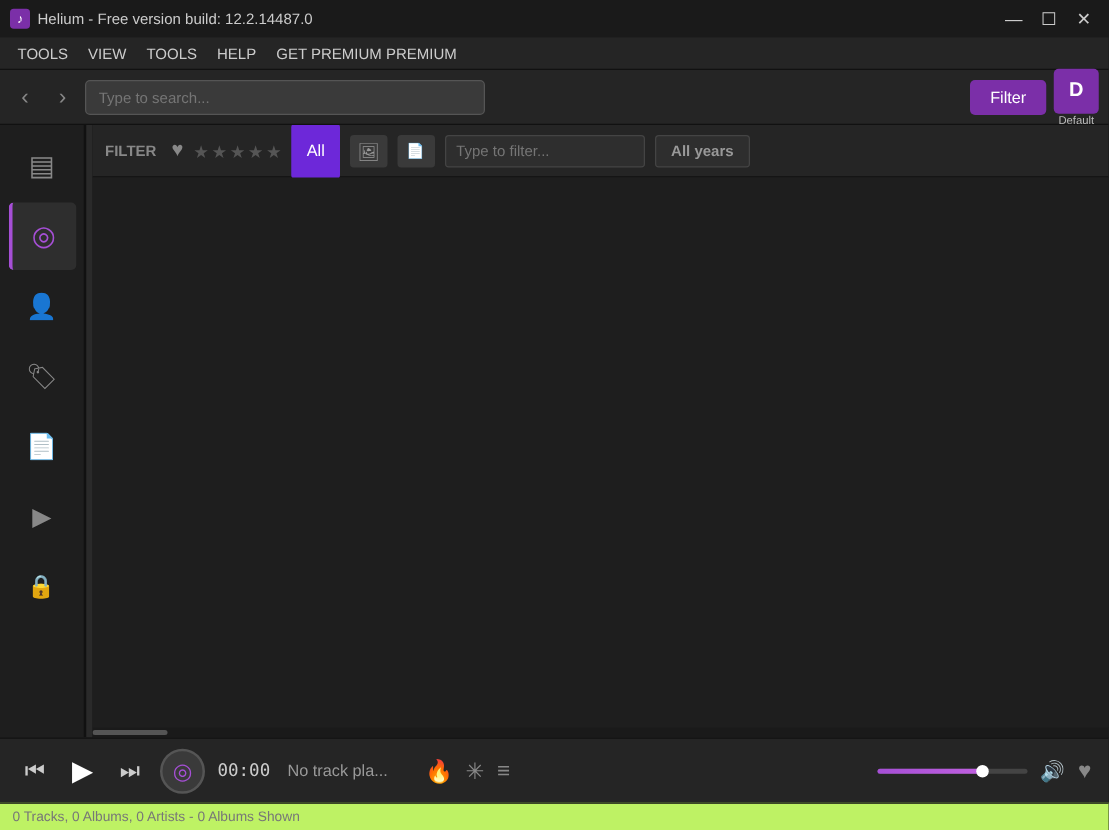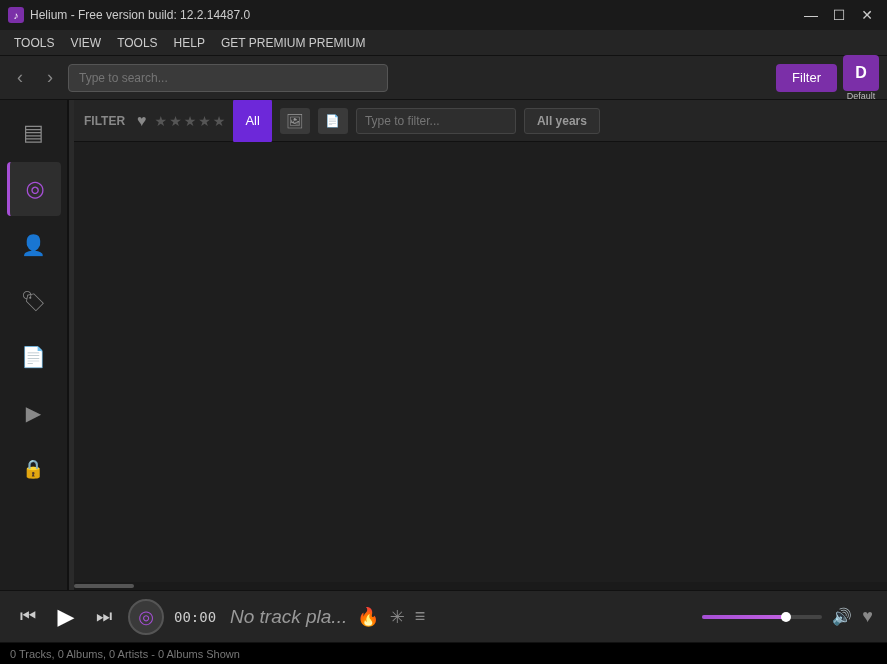--- a/index.html
+++ b/index.html
@@ -382,24 +382,23 @@
       font-size: 18px;
       border: 2px solid #555;
     }
     #time-display {
       font-size: 14px;
       color: #ccc;
       font-family: monospace;
       min-width: 46px;
     }
     #track-name {
-      font-size: 19px;
+      font-size: 13px;
       color: #999;
       min-width: 100px;
-      font-style: italic;
     }
     #flame-icon {
       color: #888;
       font-size: 18px;
       cursor: pointer;
     }
     #star-icon {
       color: #888;
       font-size: 18px;
       cursor: pointer;
@@ -448,21 +447,21 @@
     }
     #heart-player {
       color: #888;
       font-size: 18px;
       cursor: pointer;
     }
 
     
     #status-bar {
       height: 22px;
-      background: #000000;
+      background: #bef264;
       display: flex;
       align-items: center;
       padding: 0 10px;
       border-top: 1px solid #111;
       flex-shrink: 0;
     }
     #status-text {
       font-size: 11px;
       color: #777;
     }

